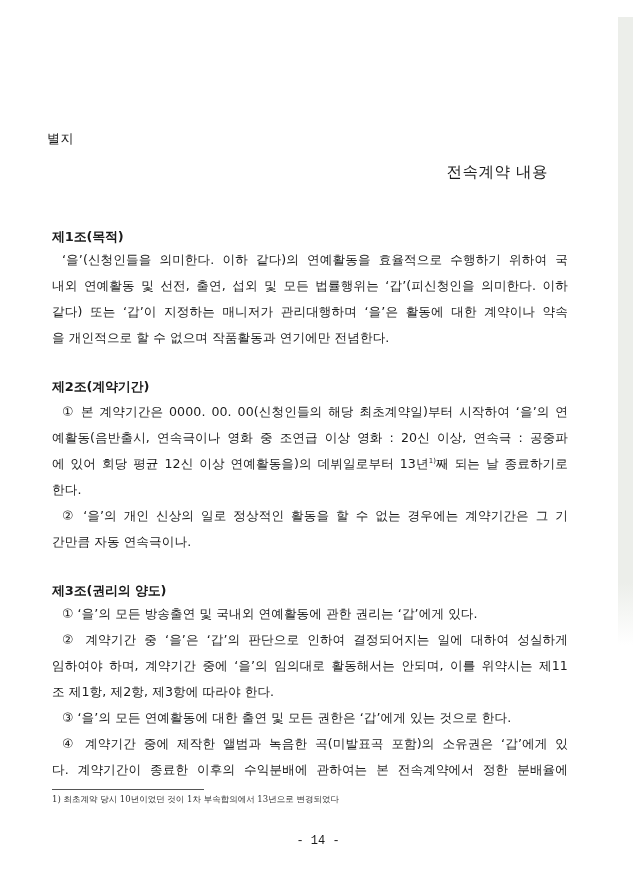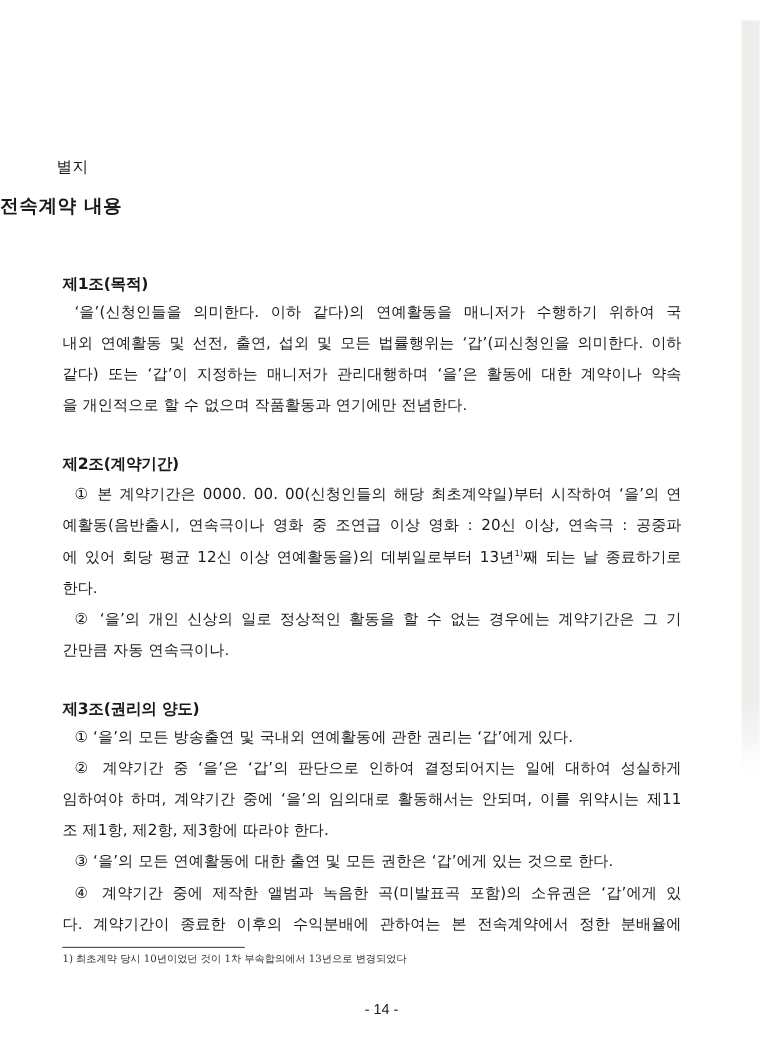--- a/index.html
+++ b/index.html
@@ -6,53 +6,53 @@
     body {
       width: 640px; height: 883px; background: #ffffff; position: relative; overflow: hidden;
       font-family: "DejaVu Sans", "Liberation Sans", sans-serif; color: #1a1a1a;
     }
     .edge-band {
       position: absolute; left: 618px; top: 17px; width: 15px; height: 628px;
       background: linear-gradient(to bottom, #eceeea 0%, #eceeea 90%, #ffffff 100%);
     }
     .annex-label { position: absolute; left: 47px; top: 130px; font-size: 13px; letter-spacing: 0.5px; }
     .doc-title {
-      position: absolute; left: 0; width: 548px; top: 162px; text-align: left;
-      font-size: 15.5px; font-weight: bold; letter-spacing: 0.5px;
+      position: absolute; left: 0; width: 548px; top: 162px; text-align: right;
+      font-size: 15.5px; font-weight: normal; letter-spacing: 0.5px;
     }
     .article-heading {
       position: absolute; left: 52px; font-size: 13px; font-weight: bold; letter-spacing: -0.2px;
     }
     .line {
       position: absolute; left: 52px; width: 516px; font-size: 12.6px; white-space: nowrap;
       text-align: justify; text-align-last: justify; letter-spacing: 0.1px;
     }
     .line.indent { left: 62px; width: 506px; }
     .line.last { text-align-last: left; }
     sup { font-size: 7px; vertical-align: 5px; line-height: 0; }
     .footnote-rule { position: absolute; left: 52px; top: 789px; width: 152px; border-top: 1px solid #555; }
     .footnote {
       position: absolute; left: 52px; top: 794px; font-family: "DejaVu Serif", "Liberation Serif", serif;
       font-size: 8.5px; color: #333; white-space: nowrap;
     }
     .page-number {
       position: absolute; left: 0; width: 636px; top: 834px; text-align: center;
-      font-family: Liberation Sans, sans-serif; font-size: 12px;
+      font-family: Liberation Mono, monospace; font-size: 12px;
     }
   </style>
 </head>
 <body>
 
 <div class="edge-band"></div>
 
 <div class="annex-label">별지</div>
 <div class="doc-title">전속계약 내용</div>
 
 <div class="article-heading" style="top:228px">제1조(목적)</div>
-<div class="line indent" style="top:252px">‘을’(신청인들을 의미한다. 이하 같다)의 연예활동을 매니저가 수행하기 위하여 국</div>
+<div class="line indent" style="top:252px">‘을’(신청인들을 의미한다. 이하 같다)의 연예활동을 효율적으로 수행하기 위하여 국</div>
 <div class="line" style="top:278px">내외 연예활동 및 선전, 출연, 섭외 및 모든 법률행위는 ‘갑’(피신청인을 의미한다. 이하</div>
 <div class="line" style="top:304px">같다) 또는 ‘갑’이 지정하는 매니저가 관리대행하며 ‘을’은 활동에 대한 계약이나 약속</div>
 <div class="line last" style="top:330px">을 개인적으로 할 수 없으며 작품활동과 연기에만 전념한다.</div>
 
 <div class="article-heading" style="top:378px">제2조(계약기간)</div>
 <div class="line indent" style="top:404px">① 본 계약기간은 0000. 00. 00(신청인들의 해당 최초계약일)부터 시작하여 ‘을’의 연</div>
 <div class="line" style="top:430px">예활동(음반출시, 연속극이나 영화 중 조연급 이상 영화 : 20신 이상, 연속극 : 공중파</div>
 <div class="line" style="top:456px; text-align-last:justify;"><span>에 있어 회당 평균 12신 이상 연예활동을)의 데뷔일로부터 13년</span><sup>1)</sup><span>째 되는 날 종료하기로</span></div>
 <div class="line last" style="top:482px">한다.</div>
 <div class="line indent" style="top:508px">② ‘을’의 개인 신상의 일로 정상적인 활동을 할 수 없는 경우에는 계약기간은 그 기</div>

